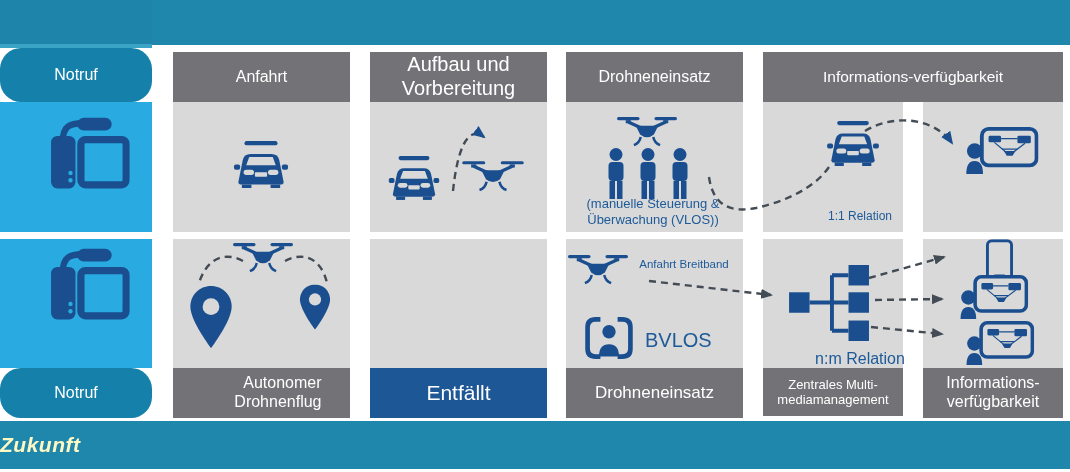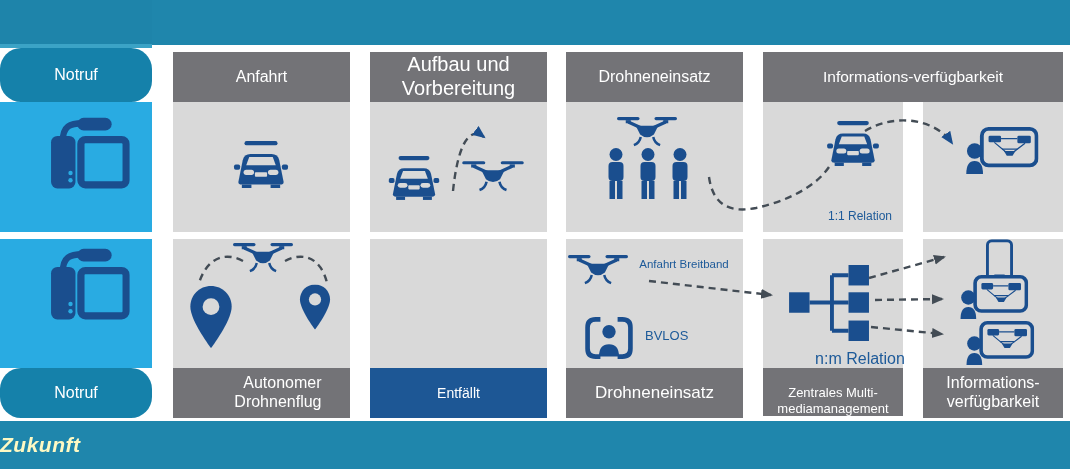--- a/index.html
+++ b/index.html
@@ -142,27 +142,27 @@
 
   <div class="abs cell" style="left:173px;top:239px;width:177px;height:129px;"></div>
   <div class="abs cell" style="left:370px;top:239px;width:177px;height:129px;"></div>
   <div class="abs cell" style="left:566px;top:239px;width:177px;height:129px;"></div>
   <div class="abs cell" style="left:763px;top:239px;width:140px;height:129px;"></div>
   <div class="abs cell" style="left:923px;top:239px;width:140px;height:129px;"></div>
 
   <div class="abs ftr" style="left:173px;top:368px;width:177px;height:50px;text-align:right;">
     <span class="wrap-tight">Autonomer Drohnenflug</span>
   </div>
-  <div class="abs ftr ftr-blue" style="left:370px;top:368px;width:177px;height:50px;font-size:14px;">
+  <div class="abs ftr ftr-blue" style="left:370px;top:368px;width:177px;height:50px;font-size:21px;">
     <span>Entfällt</span>
   </div>
   <div class="abs ftr" style="left:566px;top:368px;width:177px;height:50px;font-size:17px;">
     <span>Drohneneinsatz</span>
   </div>
-  <div class="abs ftr" style="left:763px;top:368px;width:140px;height:48px;align-items:flex-end;">
+  <div class="abs ftr" style="left:763px;top:368px;width:140px;height:48px;">
     <span class="wrap-mini">Zentrales Multi-mediamanagement</span>
   </div>
   <div class="abs ftr" style="left:923px;top:368px;width:140px;height:50px;">
     <span class="wrap-tight">Informations-verfügbarkeit</span>
   </div>
 
   <div class="abs bar" style="left:0;top:421px;width:1070px;height:48px;">
     <span>Zukunft</span>
   </div>
 
@@ -181,20 +181,21 @@
     </svg>
   <svg class="icon" style="left:462px;top:156px;" width="62" height="36" viewBox="0 0 96 56">
       <use href="#sym-drone"></use>
     </svg>
   <svg class="icon" style="left:617px;top:112px;" width="60" height="35" viewBox="0 0 96 56">
       <use href="#sym-drone"></use>
     </svg>
   <svg class="icon" style="left:606px;top:148px;" width="84" height="52" viewBox="0 0 84 52">
       <use href="#sym-persons"></use>
     </svg>
+  <div class="note" style="left:558px;top:196px;width:190px;font-size:13px;">(manuelle Steuerung &amp; Überwachung (VLOS))</div>
   <svg class="icon" style="left:826px;top:121px;" width="54" height="45" viewBox="0 0 64 54">
       <use href="#sym-car"></use>
     </svg>
   <div class="note" style="left:805px;top:209px;width:110px;font-size:12px;">1:1 Relation</div>
   <svg class="icon" style="left:965px;top:127px;" width="74" height="48" viewBox="0 0 76 50">
       <use href="#sym-pscreen"></use>
     </svg>
 
   <svg class="icon" style="left:233px;top:238px;" width="60" height="35" viewBox="0 0 96 56">
       <use href="#sym-drone"></use>
@@ -205,21 +206,21 @@
   <svg class="icon" style="left:299px;top:284px;" width="32" height="46" viewBox="0 0 34 48">
       <use href="#sym-pin"></use>
     </svg>
   <svg class="icon" style="left:568px;top:250px;" width="60" height="35" viewBox="0 0 96 56">
       <use href="#sym-drone"></use>
     </svg>
   <div class="note" style="left:628px;top:257px;width:112px;font-size:11.5px;">Anfahrt Breitband</div>
   <svg class="icon" style="left:585px;top:317px;" width="48" height="42" viewBox="0 0 50 44">
       <use href="#sym-bvlos"></use>
     </svg>
-  <div class="note" style="left:645px;top:328px;width:70px;font-size:13px;text-align:left;">BVLOS</div>
+  <div class="note" style="left:645px;top:328px;width:70px;font-size:20px;text-align:left;">BVLOS</div>
   <svg class="icon" style="left:789px;top:265px;" width="82" height="76" viewBox="0 0 84 78">
       <use href="#sym-hub"></use>
     </svg>
   <div class="note" style="left:810px;top:349px;width:100px;font-size:16px;">n:m Relation</div>
   <svg class="icon" style="left:986px;top:239px;" width="27" height="45" viewBox="0 0 28 46">
       <use href="#sym-phone"></use>
     </svg>
   <svg class="icon" style="left:958px;top:275px;" width="72" height="45" viewBox="0 0 76 50">
       <use href="#sym-pscreen"></use>
     </svg>

